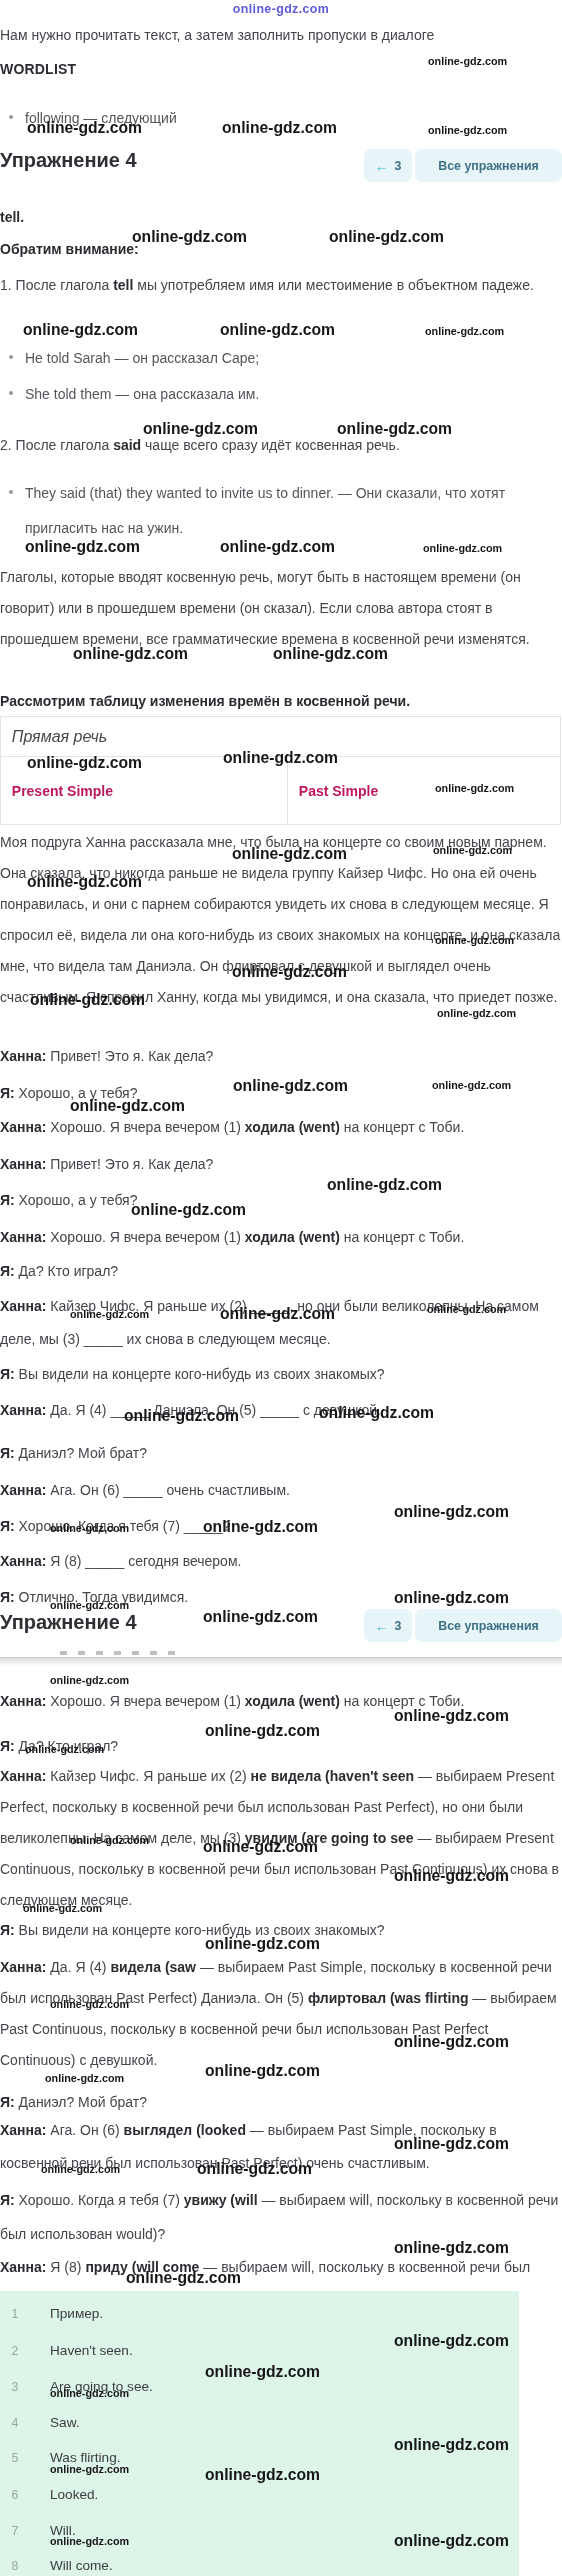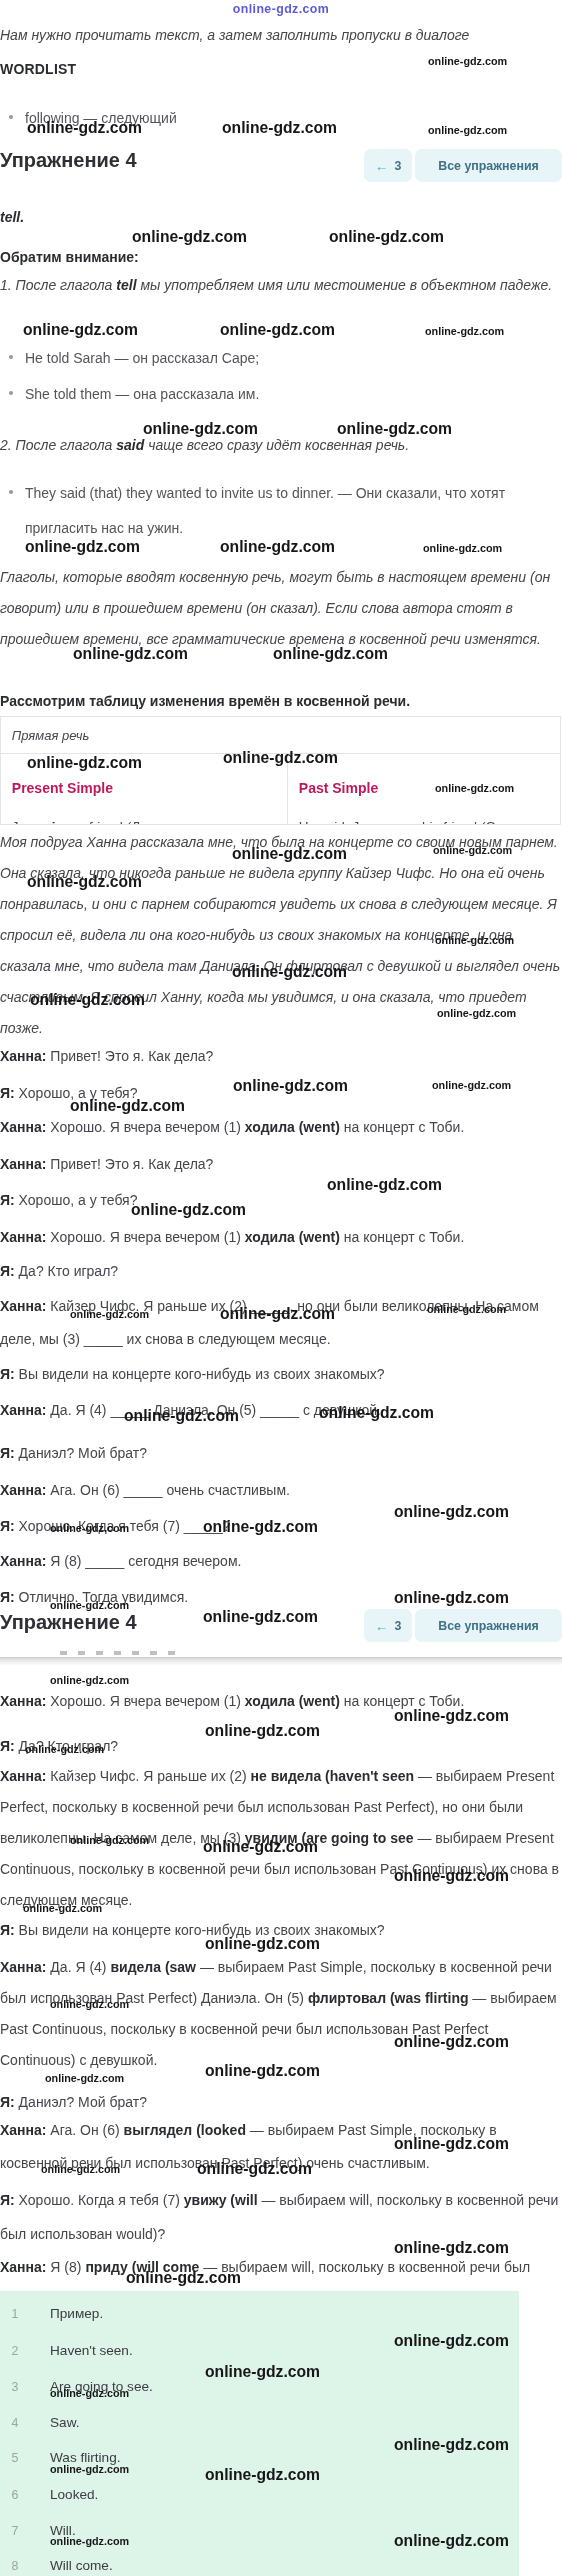--- a/index.html
+++ b/index.html
@@ -1,19 +1,19 @@
 <!DOCTYPE html>
 <html style="font-size:13.2px"><head>
 <meta charset="utf-8">
 <style>
   html,body{margin:0;padding:0;background:#ffffff;}
   .page{position:relative;width:562px;height:2576px;overflow:hidden;background:#fff;
         font-family:"Liberation Sans",sans-serif;color:#45464c;}
   .abs{position:absolute;left:0;width:562px;}
-  .txt{font-size:14px;line-height:31px;font-style:italic;}
+  .txt{font-size:14px;line-height:31px;}
   .dl{font-size:14px;line-height:33px;}
   .seg-b{font-weight:700;color:#2b2c31;}
   
   .wm{position:absolute;white-space:nowrap;color:#17171a;z-index:5;}
   .wm.b{font-size:15.7px;font-weight:700;}
   .wm.s{font-size:10.8px;font-weight:700;}
   .wm-top{position:absolute;left:0;top:1.7px;width:562px;text-align:center;
           color:#423bd2;font-size:12.4px;font-weight:700;letter-spacing:0.4px;opacity:.85;}
   
   .wordlist{font-size:14px;font-weight:700;color:#2b2c31;letter-spacing:0.2px;}
@@ -33,21 +33,21 @@
   .btn-back .arr{color:#3ab5da;font-size:14px;line-height:1;}
   .btn-back .num{color:#3f7186;font-size:12.4px;font-weight:600;}
   .btn-all{left:415px;width:147px;color:#3f7186;font-size:12.4px;font-weight:600;}
   
   .tbl{position:absolute;top:716px;left:0;width:561px;height:109px;
        border:0.8px solid #e4e4e7;overflow:hidden;box-sizing:border-box;}
   .tr{display:grid;grid-template-columns:286px 1fr;}
   .td{padding:9px 11.6px 9px 10.8px;box-sizing:border-box;}
   .td.c2{border-left:0.8px solid #e4e4e7;}
   .tr.hdr{border-bottom:0.8px solid #e4e4e7;}
-  .tr.hdr .td{font-style:italic;font-size:13px;color:#47484d;padding-top:10.8px;padding-bottom:10px;}
+  .tr.hdr .td{font-style:italic;font-size:16px;color:#47484d;padding-top:10.8px;padding-bottom:10px;}
   .tr.r2 .td{font-weight:700;color:#be185d;font-size:14px;padding-top:26.5px;padding-bottom:11.6px;}
   .tr.r3 .td{font-size:13.6px;padding-top:11.6px;}
   
   .seam{position:absolute;top:1657px;left:0;width:562px;height:7.4px;
         border-top:0.8px solid #cfcfcf;
         background:linear-gradient(180deg,#dadada 0%,#efefef 55%,#fbfbfb 100%);}
   .clipfrag{position:absolute;top:1651px;left:60px;width:116px;height:4.1px;opacity:.55;
         background:repeating-linear-gradient(90deg,#8b8b8b 0 7.4px,transparent 7.4px 18px);}
   
   .answers{position:absolute;top:2291px;left:0;width:519px;height:285px;background:#ddf4e8;}
@@ -68,21 +68,21 @@
   <div class="bullet" style="top:101px">following — следующий</div>
 
   <div class="abs ex-title" style="top:149px">Упражнение 4</div>
   <button class="btn btn-back" style="top:149px">
     <span class="arr">←</span>
     <span class="num">3</span>
   </button>
   <button class="btn btn-all" style="top:149px">Все упражнения</button>
 
   <div class="abs txt" style="top:202px"><span class="seg-b">tell.</span></div>
-  <div class="abs note-title" style="top:249px">Обратим внимание:</div>
+  <div class="abs note-title" style="top:241px">Обратим внимание:</div>
   <div class="abs txt" style="top:270px"><span>1. После глагола </span><span class="seg-b">tell</span><span> мы употребляем имя или местоимение в объектном падеже.</span></div>
   <div class="bullet" style="top:341px">He told Sarah — он рассказал Саре;</div>
   <div class="bullet" style="top:377px">She told them — она рассказала им.</div>
   <div class="abs txt" style="top:430px"><span>2. После глагола </span><span class="seg-b">said</span><span> чаще всего сразу идёт косвенная речь.</span></div>
   <div class="bullet" style="top:476px">They said (that) they wanted to invite us to dinner. — Они сказали, что хотят пригласить нас на ужин.</div>
   <div class="abs txt" style="top:562px;line-height:31px">Глаголы, которые вводят косвенную речь, могут быть в настоящем времени (он говорит) или в прошедшем времени (он сказал). Если слова автора стоят в прошедшем времени, все грамматические времена в косвенной речи изменятся.</div>
   <div class="abs tbl-title" style="top:693px">Рассмотрим таблицу изменения времён в косвенной речи.</div>
 
   <div class="tbl">
     <div class="tr hdr">

